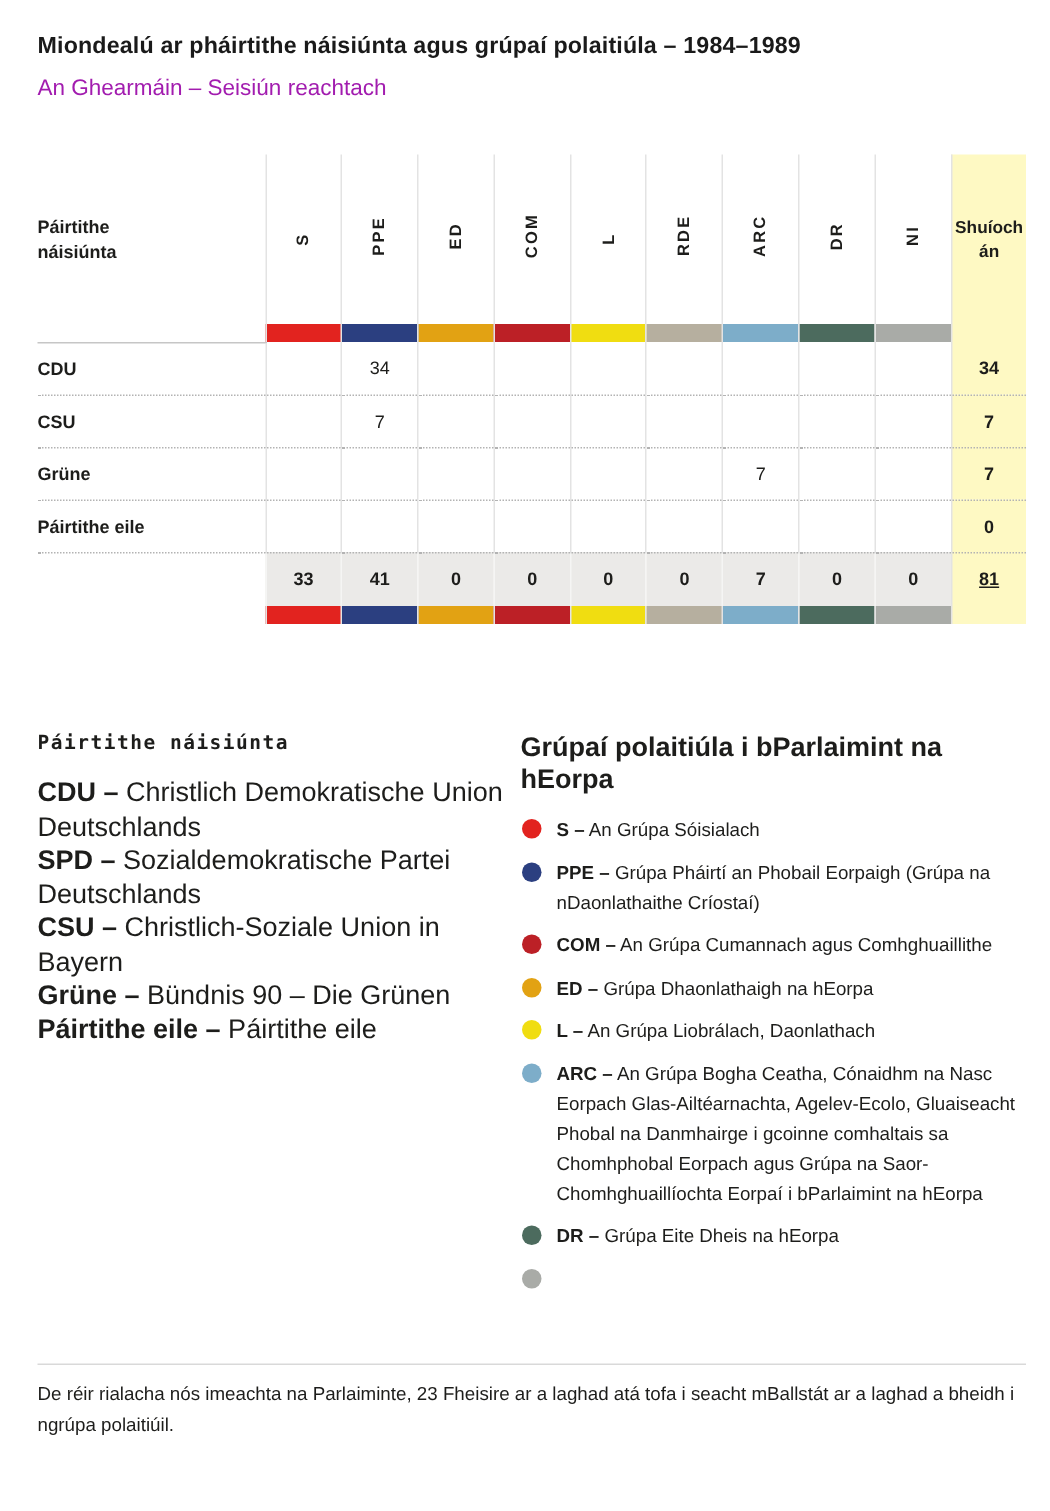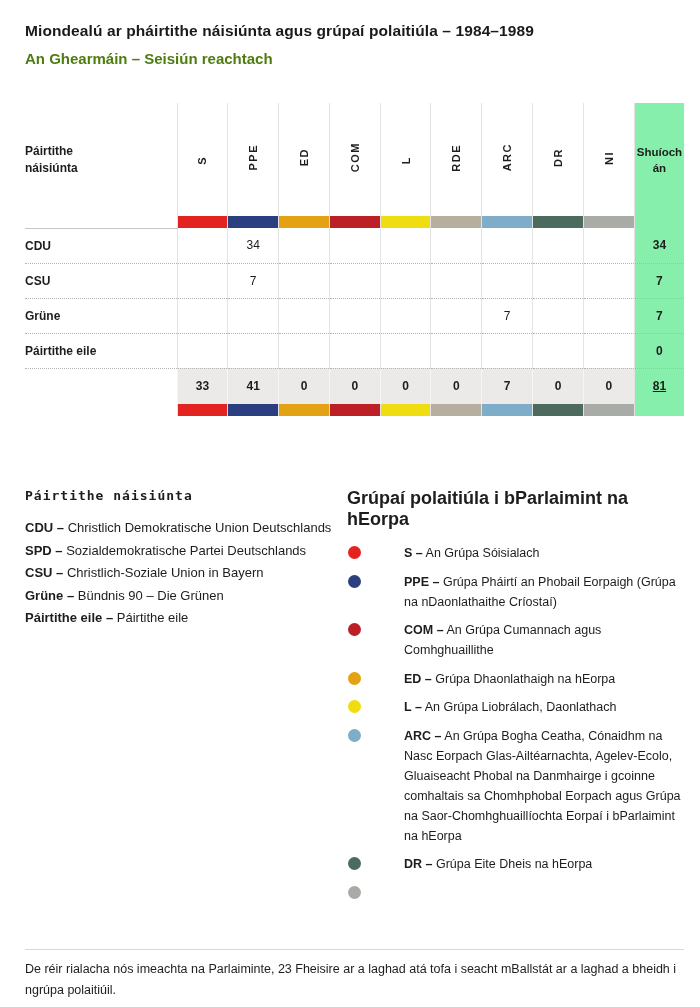--- a/index.html
+++ b/index.html
@@ -4,31 +4,31 @@
 <style>
   * { margin:0; padding:0; box-sizing:border-box; }
   html,body { background:#ffffff; }
   body {
     width:700px; height:1007px; position:relative; overflow:hidden;
     font-family:"Liberation Sans","DejaVu Sans",sans-serif;
     color:#1d1d1b;
     padding:22px 16px 0 25px;
   }
   h1.title { font-size:15.5px; font-weight:bold; color:#1a1a1a; letter-spacing:.1px; }
-  h2.subtitle { font-size:15px; font-weight:700; color:#4d7c0f; margin-top:10px; }
+  h2.subtitle { font-size:15px; font-weight:400; color:#a21caf; margin-top:10px; }
 
   
   table.breakdown { border-collapse:collapse; table-layout:fixed; width:659px; margin-top:36px; }
   table.breakdown td { padding:0; vertical-align:middle; }
   col.c-party { width:152px; }
   col.c-group { width:50.8px; }
   col.c-seats { width:50px; }
 
   td.gcell { border-left:1px solid #e3e3e3; }
-  td.seats { background:#86efac; border-left:1px solid #e3e3e3; }
+  td.seats { background:#fef9c3; border-left:1px solid #e3e3e3; }
 
   tr.hrow td { height:113px; }
   td.party-head { vertical-align:bottom; padding-bottom:7px; }
   td.party-head .ph { font-weight:bold; font-size:12px; line-height:17px; width:80px; color:#1d1d1b; }
   td.ghead { text-align:center; vertical-align:middle; }
   .vlabel {
     display:inline-block; writing-mode:vertical-rl; transform:rotate(180deg);
     font-weight:bold; font-size:11px; letter-spacing:1.5px; color:#1d1d1b;
   }
   td.seats-head { vertical-align:bottom; text-align:center; padding:0 4px 6px; }
@@ -46,25 +46,25 @@
   tr.trow td.tot { background:#ebeae8; text-align:center; font-weight:bold; border-left:1px solid #f5f5f4; }
   tr.trow td.seats { text-align:center; font-weight:bold;text-decoration:underline; }
 
   
   .legends { display:flex; margin-top:72px; }
   .leg-left { flex:0 0 322px; }
   .leg-left h3 {
     font-family:"DejaVu Sans Mono","Liberation Mono",monospace;
     font-size:13px; font-weight:bold; letter-spacing:1px; margin-bottom:14px;
   }
-  .leg-left .pitem { font-size:13px; line-height:22.5px; }
+  .leg-left .pitem { font-size:18px; line-height:22.5px; }
   .b { font-weight:bold; }
   .leg-right { flex:1; }
   .leg-right h4 { font-size:18px; font-weight:bold; margin-bottom:13px; }
-  .gitem { display:flex; align-items:flex-start; margin-bottom:8.5px;gap:33px; }
+  .gitem { display:flex; align-items:flex-start; margin-bottom:8.5px; }
   .dot { flex:0 0 13px; height:13px; border-radius:50%; margin:3px 10px 0 1px; }
   .gtext { font-size:12.5px; line-height:20px; }
 
   
   hr.rule { border:none; border-top:1px solid #d9d9d9; }
   hr.rule1 { margin-top:42px; }
   .note { font-size:12.5px; line-height:21px; margin-top:9px; color:#1d1d1b; }
 </style>
 </head>
 <body>

